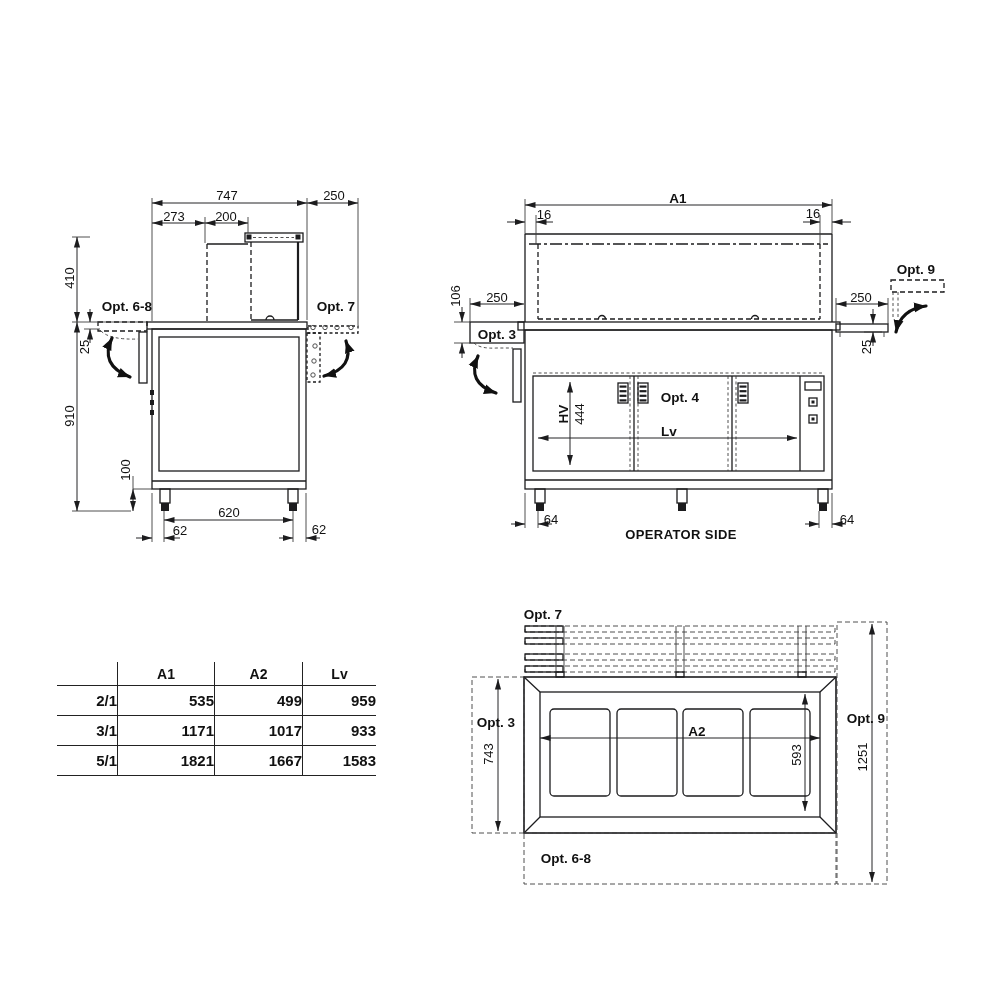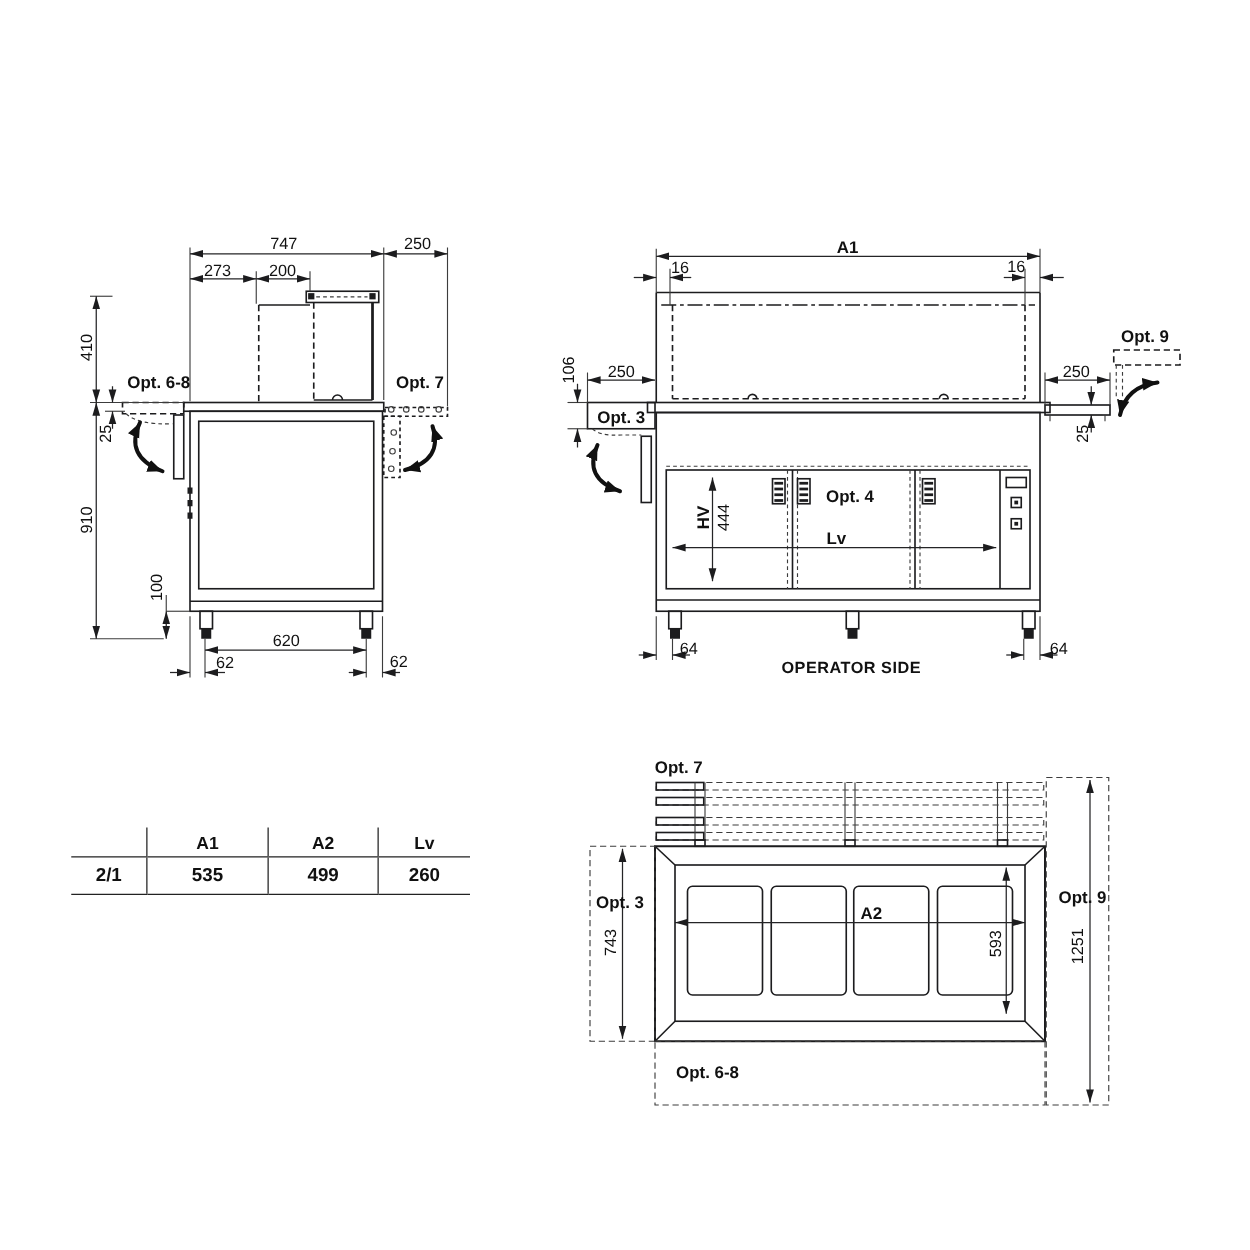--- a/index.html
+++ b/index.html
@@ -17,21 +17,21 @@
   svg .carrow{stroke:#111;stroke-width:3.2;fill:none;stroke-linecap:round;}
   svg text{fill:#111;font-family:"Liberation Sans",sans-serif;font-size:13px;
            text-anchor:middle;dominant-baseline:central;}
   svg text.lbl{font-weight:bold;font-size:13.5px;}
   svg text.cap{font-weight:bold;font-size:13px;letter-spacing:0.4px;}
   .spec-table{position:absolute;left:57px;top:621px;border-collapse:collapse;
               font-weight:bold;color:#111;table-layout:fixed;}
   .spec-table th,.spec-table td{border-bottom:1.6px solid #222;text-align:center;
               vertical-align:middle;padding:0;}
   .spec-table th{height:23px;font-size:14px;}
-  .spec-table td{height:29px;font-size:15px;}
+  .spec-table td{height:29px;font-size:15px;text-align:right;}
   .spec-table .vline{border-left:1.6px solid #222;}
   .spec-table .c0{width:60px;}
   .spec-table .c1{width:96px;}
   .spec-table .c2{width:87px;}
   .spec-table .c3{width:73px;}
 </style>
 </head>
 <body>
 
 <div id="page">
@@ -325,18 +325,30 @@
         <th class="c1 vline">A1</th>
         <th class="c2 vline">A2</th>
         <th class="c3 vline">Lv</th>
       </tr>
     </thead>
     <tbody>
       <tr>
         <td class="c0">2/1</td>
         <td class="c1 vline">535</td>
         <td class="c2 vline">499</td>
-        <td class="c3 vline">260</td>
+        <td class="c3 vline">959</td>
+      </tr>
+      <tr>
+        <td class="c0">3/1</td>
+        <td class="c1 vline">1171</td>
+        <td class="c2 vline">1017</td>
+        <td class="c3 vline">933</td>
+      </tr>
+      <tr>
+        <td class="c0">5/1</td>
+        <td class="c1 vline">1821</td>
+        <td class="c2 vline">1667</td>
+        <td class="c3 vline">1583</td>
       </tr>
     </tbody>
   </table>
 
 </div>
 
 </body></html>

